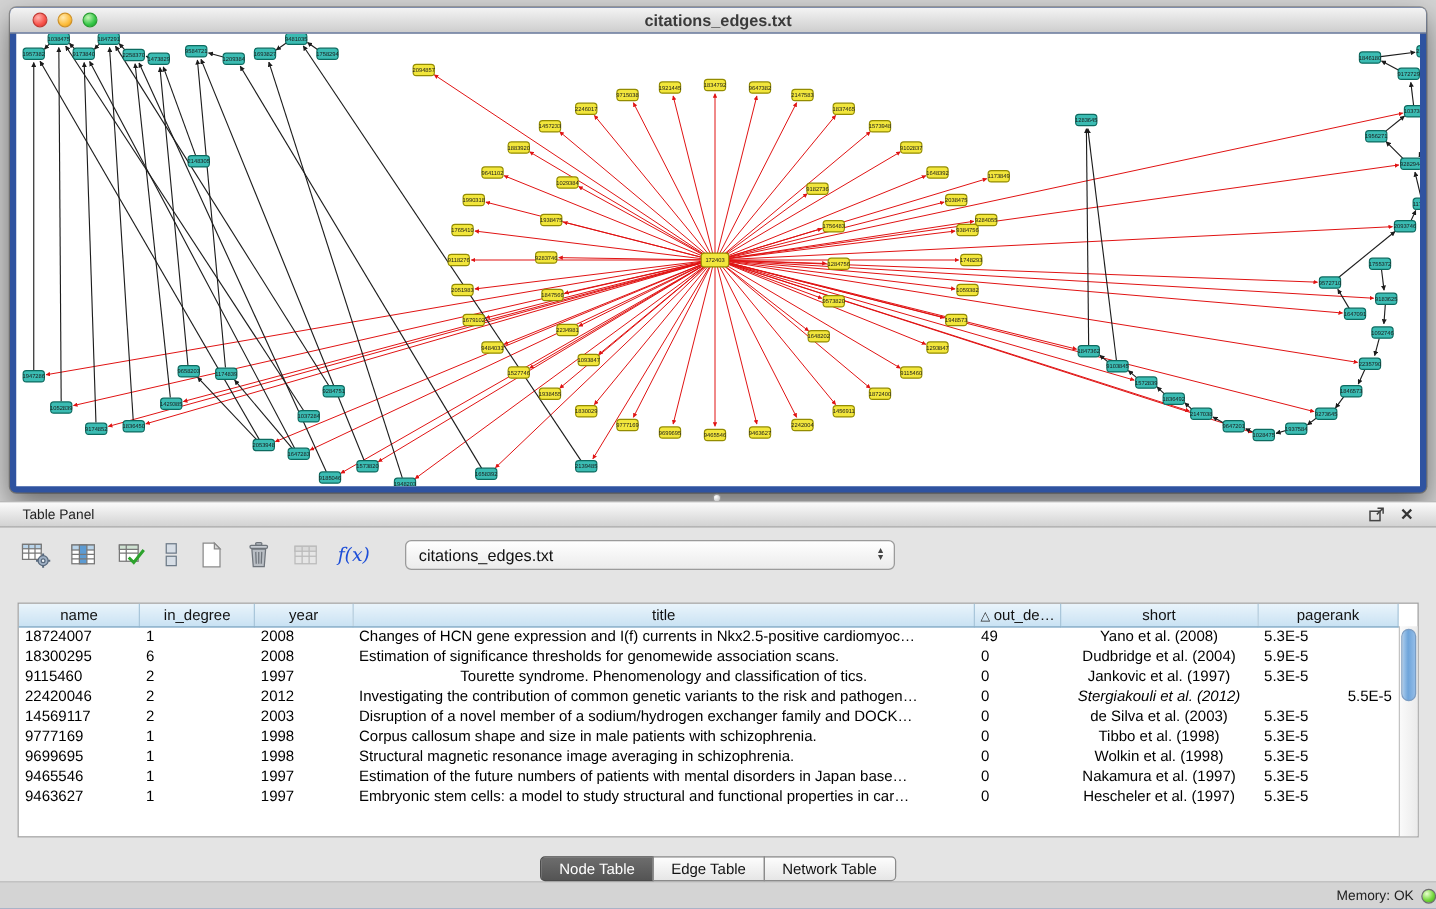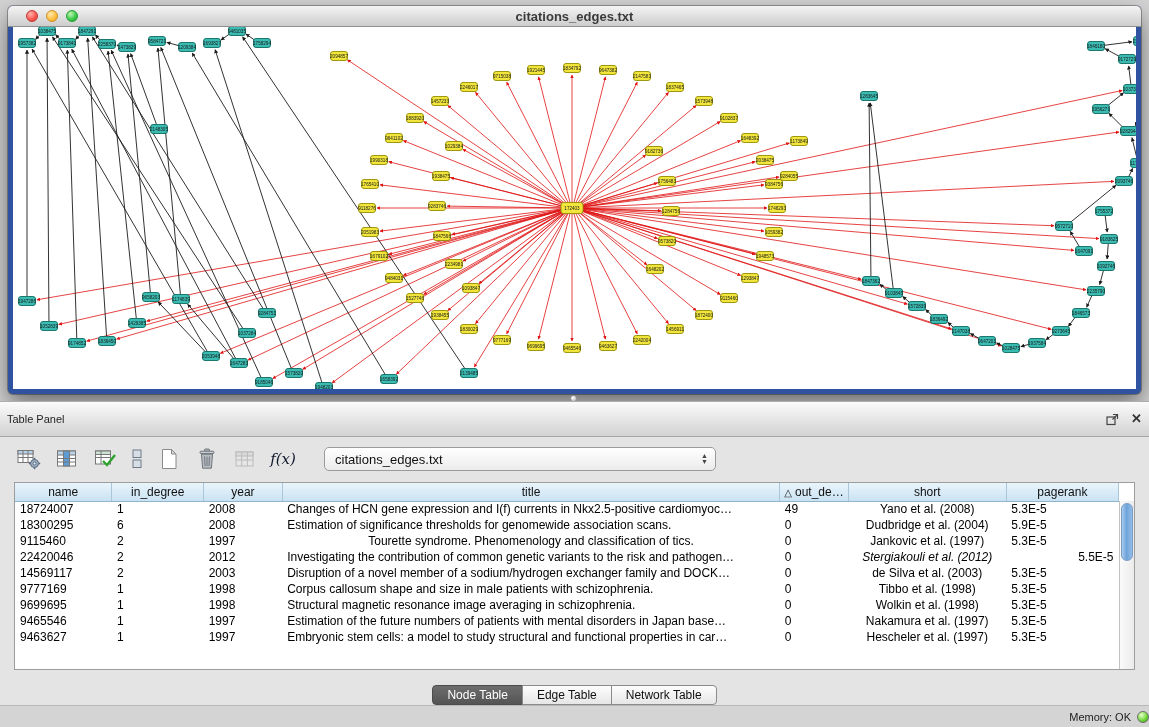--- a/index.html
+++ b/index.html
@@ -38,31 +38,31 @@
     position:absolute; left:570px; top:395px; width:7px; height:7px; border-radius:50%;
     background:radial-gradient(circle at 35% 30%,#ffffff,#b7b7b7); border:1px solid #979797;
   }
 
   
   .table-panel{
     position:absolute; left:0; top:401px; width:1149px; height:305px;
     background:#e4e4e4; border-top:1px solid #adadad; border-bottom:1px solid #b7b7b7;
   }
   .panel-header{
-    height:35px; display:flex; align-items:center; padding:0 7px;
+    height:20px; display:flex; align-items:center; padding:0 18px;
     background:linear-gradient(#fbfbfb,#d2d2d2); border-bottom:1px solid #a6a6a6;
     font-size:11px; color:#1f1f1f;
   }
   .ph-icons{ margin-left:auto; display:flex; align-items:center; gap:12px; }
   .ph-icons .close-x{ font-size:13px; font-weight:bold; color:#333; cursor:default; line-height:12px;}
 
   .toolbar{ display:flex; align-items:center; padding:10px 16px 4px; gap:12px; }
   .tool{ width:26px; height:24px; display:flex; align-items:center; justify-content:center; }
   .tool.narrow{ width:14px; }
-  .fx{ font-family:"DejaVu Serif", serif; font-style:italic; font-size:15px; color:#0f172a; }
+  .fx{ font-family:"DejaVu Serif", serif; font-style:italic; font-size:15px; color:#1d4ed8; }
   .combo{
     margin-left:16px; width:392px; height:24px; border:1px solid #9b9b9b; border-radius:5px;
     background:linear-gradient(#ffffff,#ebebeb);
     display:flex; align-items:center; padding:0 7px 0 10px; font-size:13px; color:#111;
     box-shadow:inset 0 1px 0 rgba(255,255,255,.9);
   }
   .combo-arrows{ margin-left:auto; display:flex; flex-direction:column; font-size:7px; line-height:6px; color:#444; }
 
   .tablewrap{
     position:absolute; left:14px; right:14px; top:80px; height:188px;

